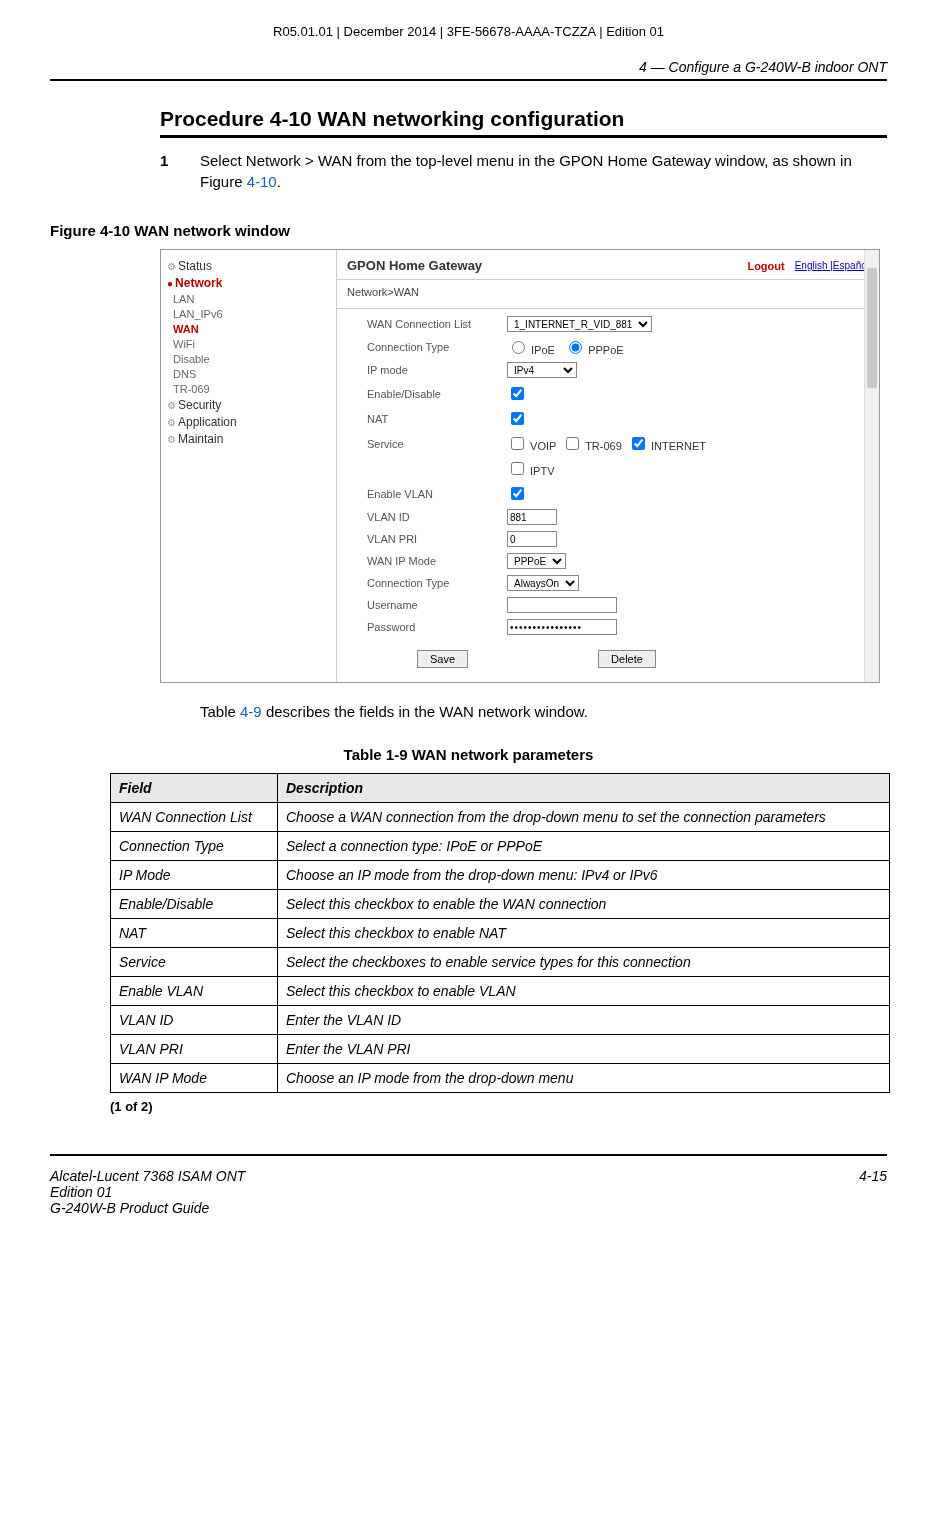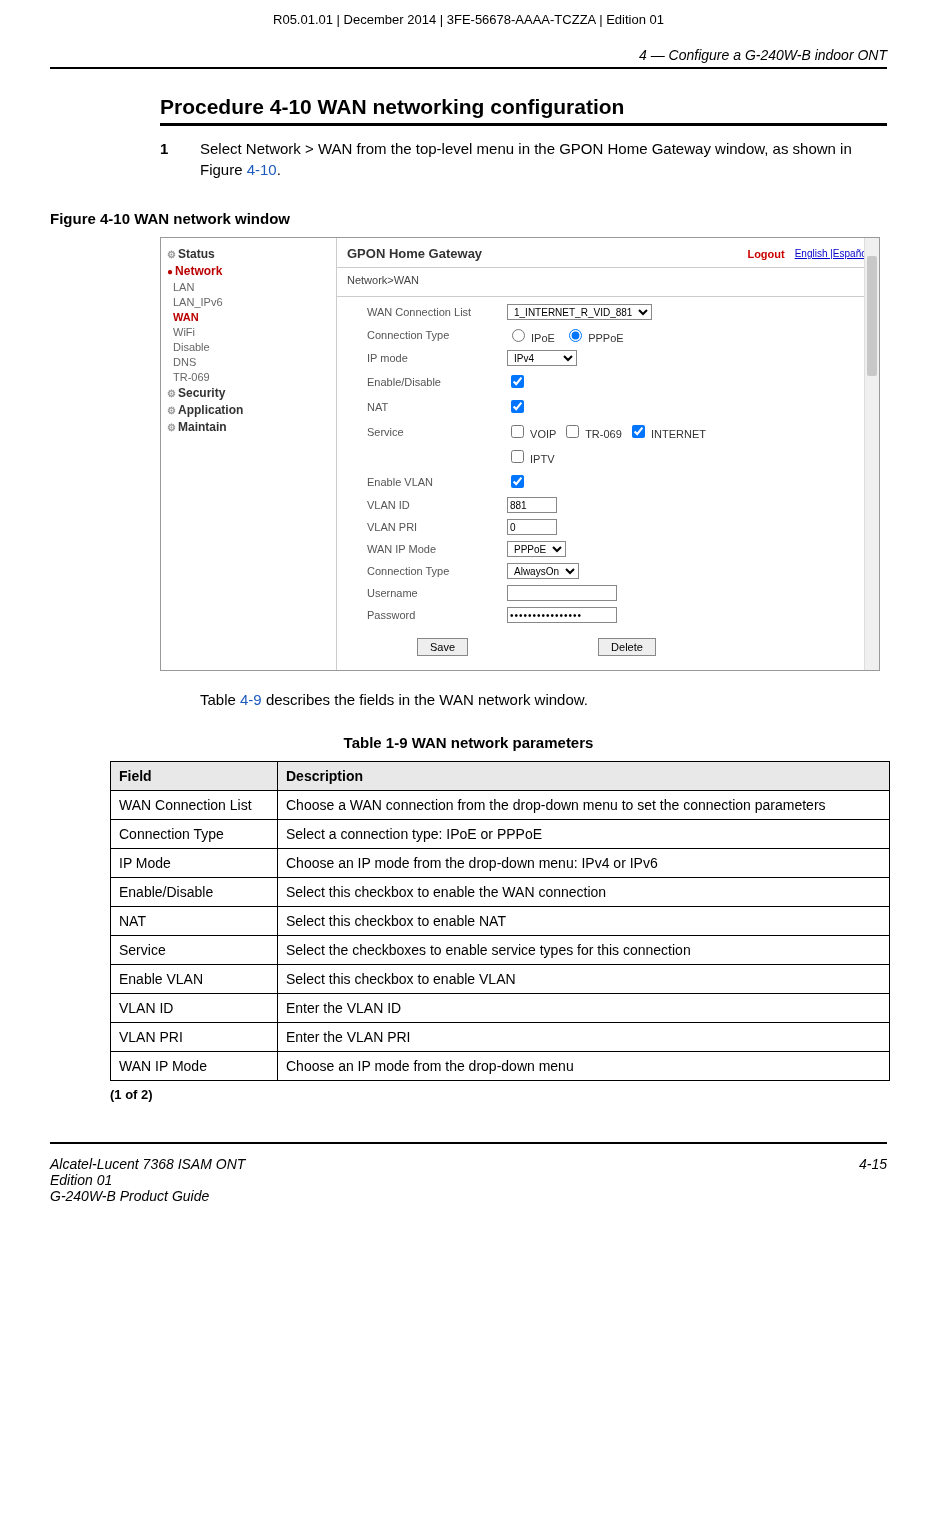--- a/index.html
+++ b/index.html
@@ -5,21 +5,21 @@
   body {
     font-family: Verdana, Geneva, sans-serif;
     font-size: 14px;
     margin: 0;
     padding: 0;
     color: #000;
     background: #fff;
   }
   .page {
     width: 937px;
-    margin: 4px auto;
+    margin: 16px auto;
     padding: 0 50px;
     box-sizing: border-box;
   }
   .top-meta {
     text-align: center;
     font-size: 13px;
     padding: 8px 0 2px 0;
   }
   .header-right {
     text-align: right;
@@ -74,21 +74,21 @@
   }
   .shot-flex { display: flex; }
   .shot-sidebar {
     width: 175px;
     padding: 6px 6px;
     box-sizing: border-box;
     background: #fff;
     font-size: 12px;
   }
   .sb-grp { color: #555; margin: 3px 0; }
-  .sb-grp.top { font-weight: bold; color: #333; }
+  .sb-grp.top { font-weight: normal; color: #333; }
   .sb-grp.red { color: #b00; font-weight: bold; }
   .sb-sub { color: #666; margin: 3px 0 3px 6px; font-size: 11px; }
   .sb-sub.sel { color: #b00; font-weight: bold; }
   .sb-grp::before { content: "\2699"; color: #999; margin-right: 2px; font-size: 10px; }
   .sb-grp.red::before { content: "\25CF"; color: #b00; }
   .shot-main {
     flex: 1;
     border-left: 1px solid #ccc;
     padding: 0;
     position: relative;
@@ -152,20 +152,21 @@
     text-align: center;
     font-weight: bold;
     font-size: 15px;
     margin: 26px 0 10px 0;
   }
   table.params {
     width: 780px;
     margin: 0 0 6px 60px;
     border-collapse: collapse;
     font-size: 14px;
+    font-style: italic;
   }
   table.params th, table.params td {
     border: 1px solid #000;
     padding: 6px 8px;
     text-align: left;
     vertical-align: top;
   }
   table.params th {
     background: #e8e8e8;
     font-weight: bold;

